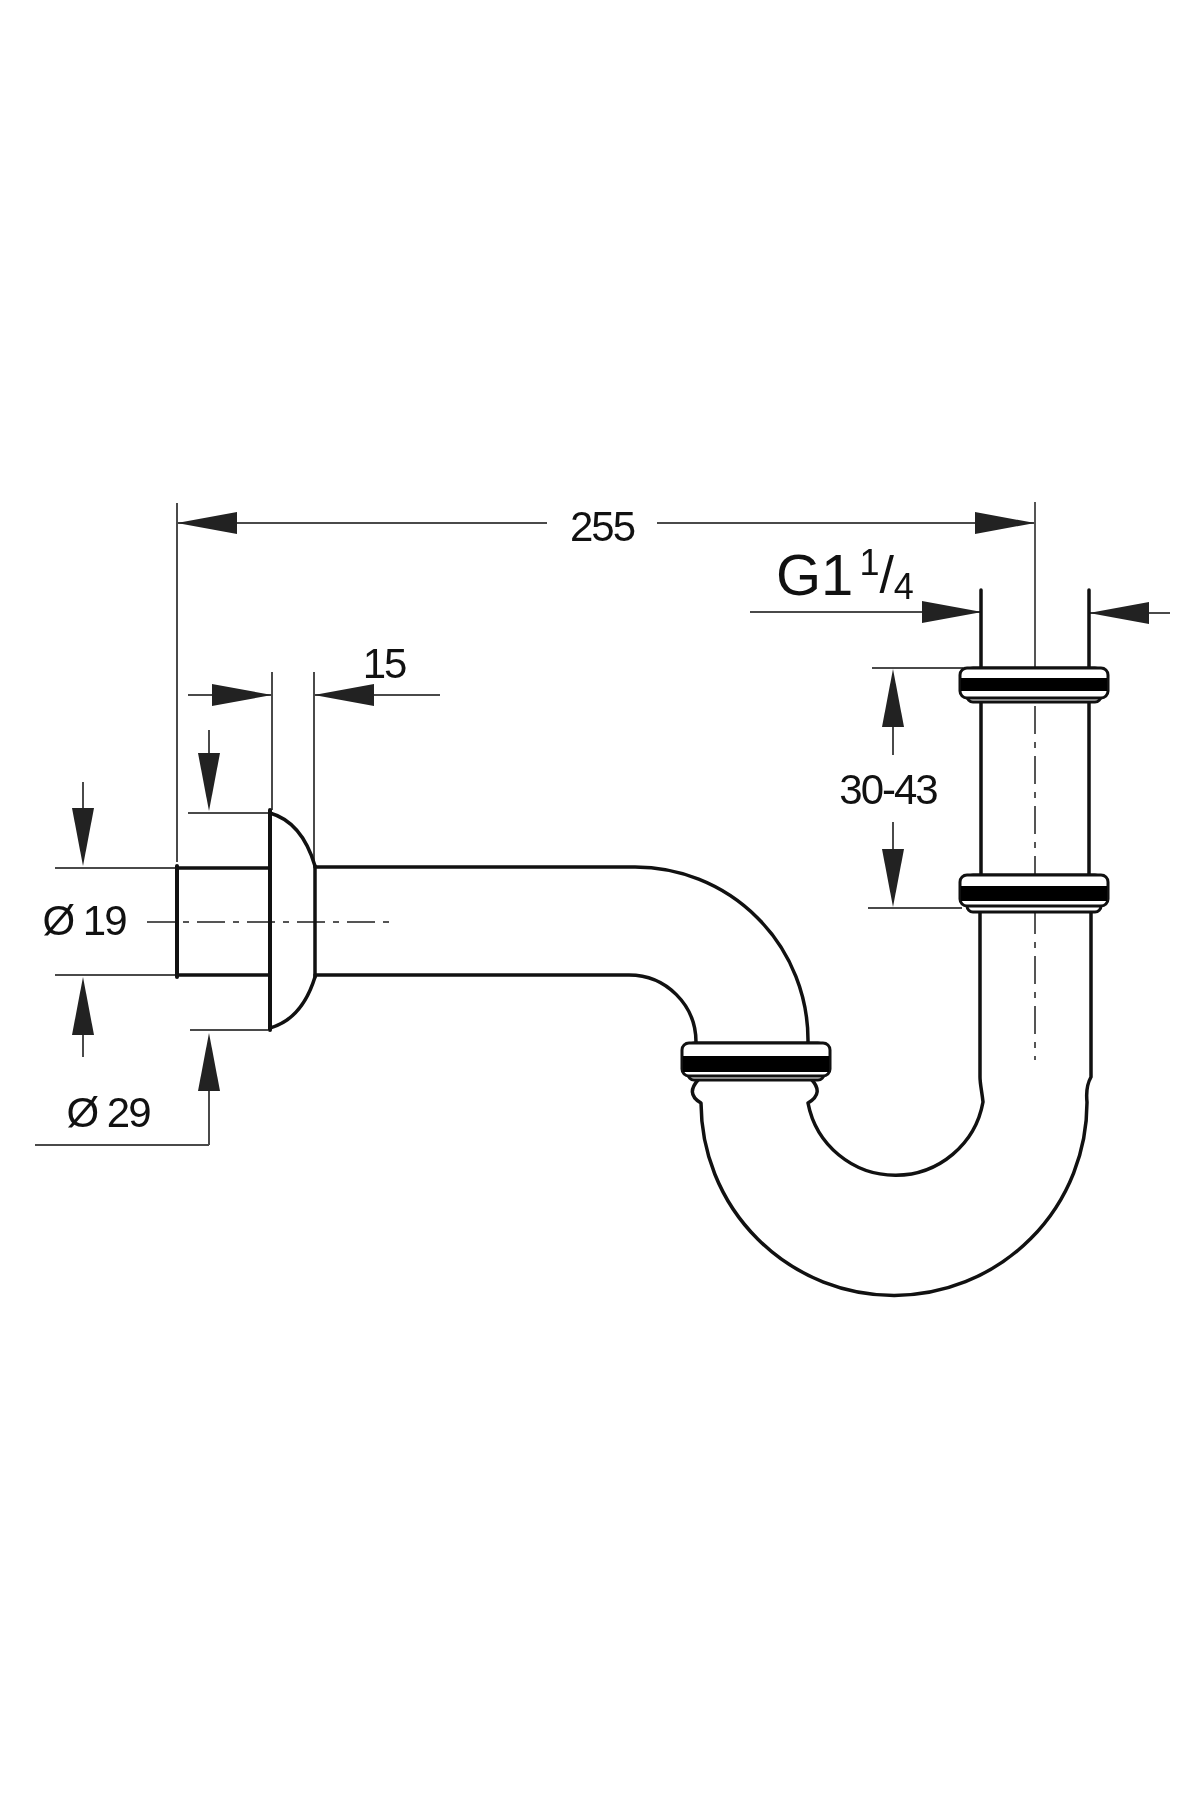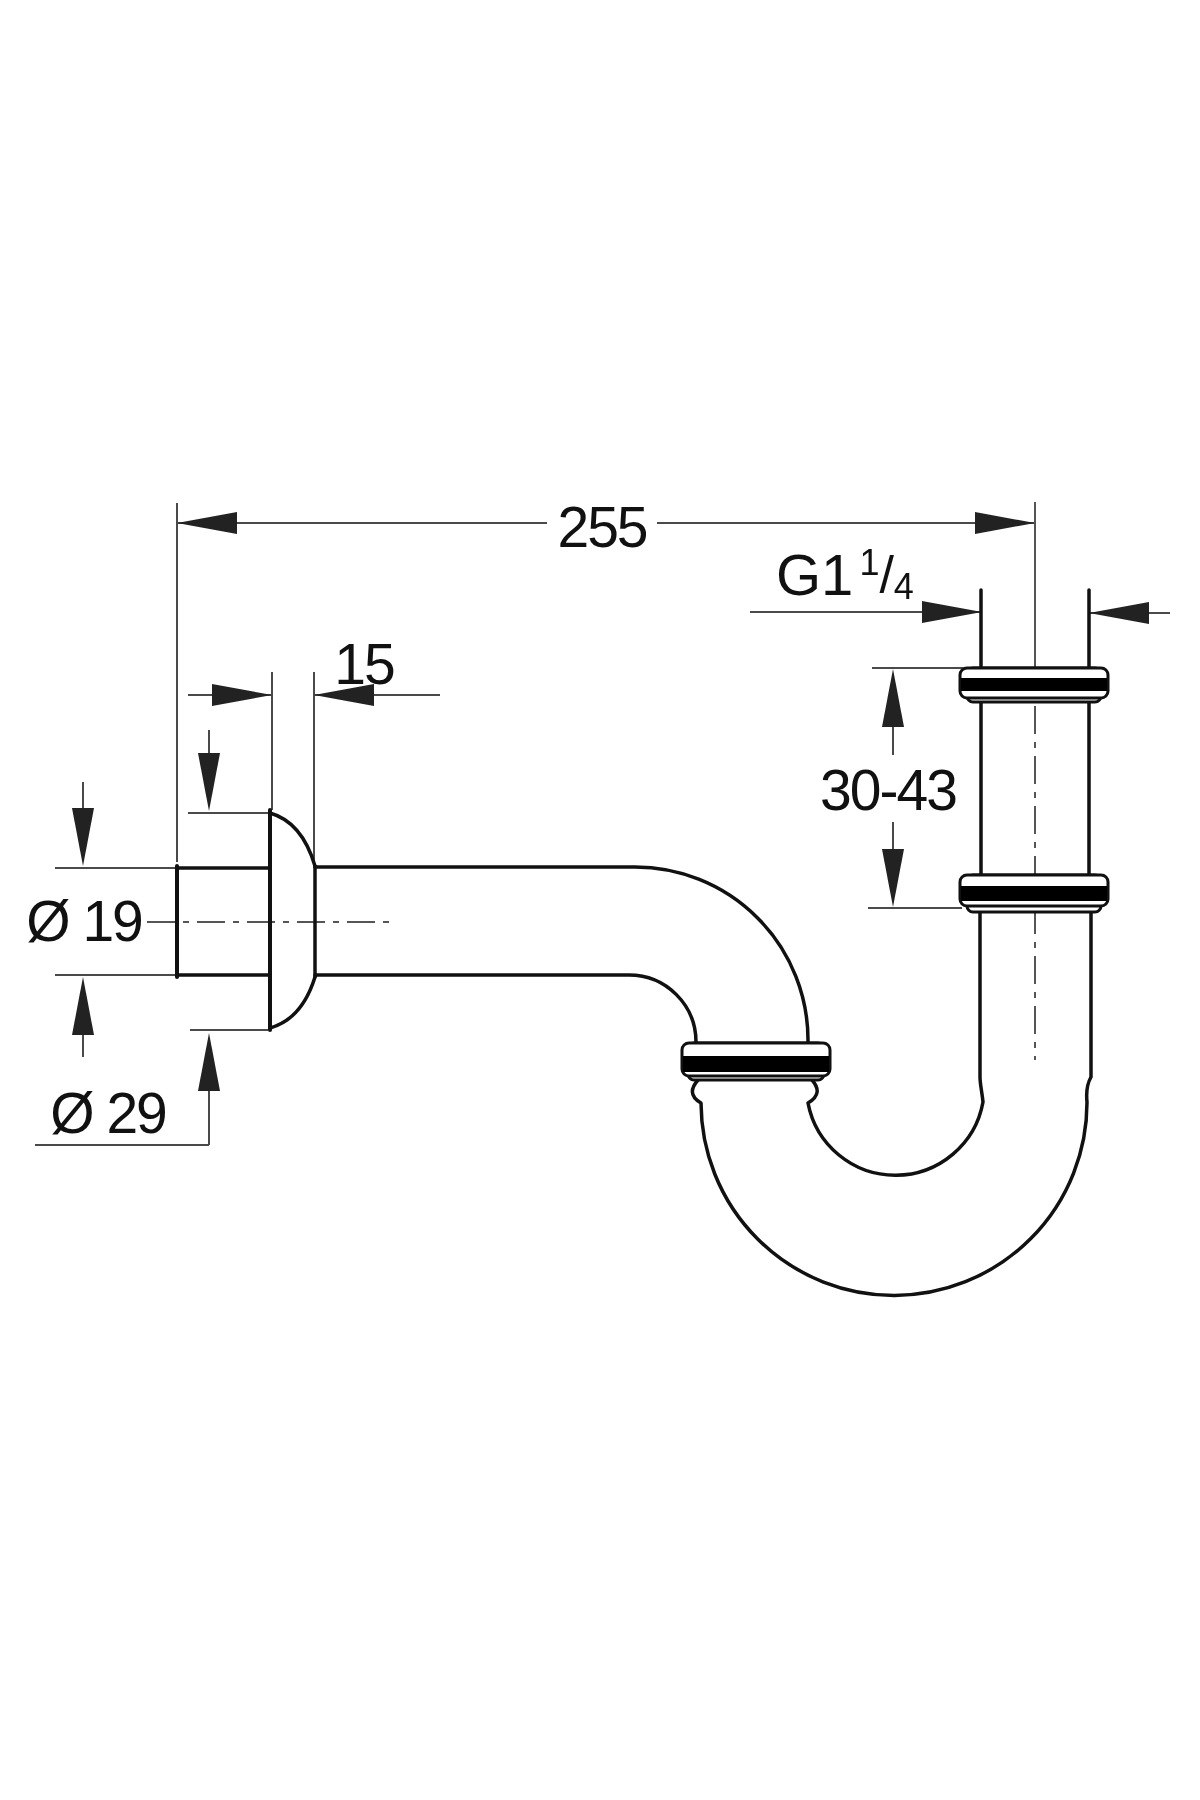--- a/index.html
+++ b/index.html
@@ -2,21 +2,21 @@
 <html><head>
 <meta charset="utf-8">
 <style>
   html,body{margin:0;padding:0;background:#ffffff;}
   body{width:1200px;height:1800px;position:relative;font-family:"Liberation Sans",sans-serif;}
   #stage{position:absolute;left:0;top:0;width:1200px;height:1800px;background:#ffffff;}
   svg{position:absolute;left:0;top:0;}
   .dim-label{
     position:absolute;
     color:#111;
-    font-size:57px;
+    font-size:42px;
     line-height:1;
     letter-spacing:-2px;
     white-space:nowrap;
     transform:translate(-50%,-50%);
   }
   .dim-label.anchor-left{transform:none;}
   .thread-label{font-size:58px;letter-spacing:0;}
   .thread-label .num{font-size:36px;position:relative;top:-20px;margin-left:6px;}
   .thread-label .slash{font-size:52px;position:relative;top:-2px;}
   .thread-label .den{font-size:36px;position:relative;top:4px;}
@@ -118,20 +118,20 @@
       </g>
     </g>
   </svg>
 
   <div class="dim-label" style="left:602px;top:527px;">255</div>
 
   <div class="dim-label thread-label anchor-left" style="left:748px;top:546px;margin-left:28px;">
     <span>G1</span><span class="num">1</span><span class="slash">/</span><span class="den">4</span>
   </div>
 
-  <div class="dim-label" style="left:364px;top:664px;">15</div>
+  <div class="dim-label" style="left:384px;top:664px;">15</div>
 
   <div class="dim-label" style="left:888px;top:790px;">30-43</div>
 
   <div class="dim-label" style="left:84px;top:921px;">Ø 19</div>
 
   <div class="dim-label" style="left:108px;top:1113px;">Ø 29</div>
 </div>
 
 </body></html>

